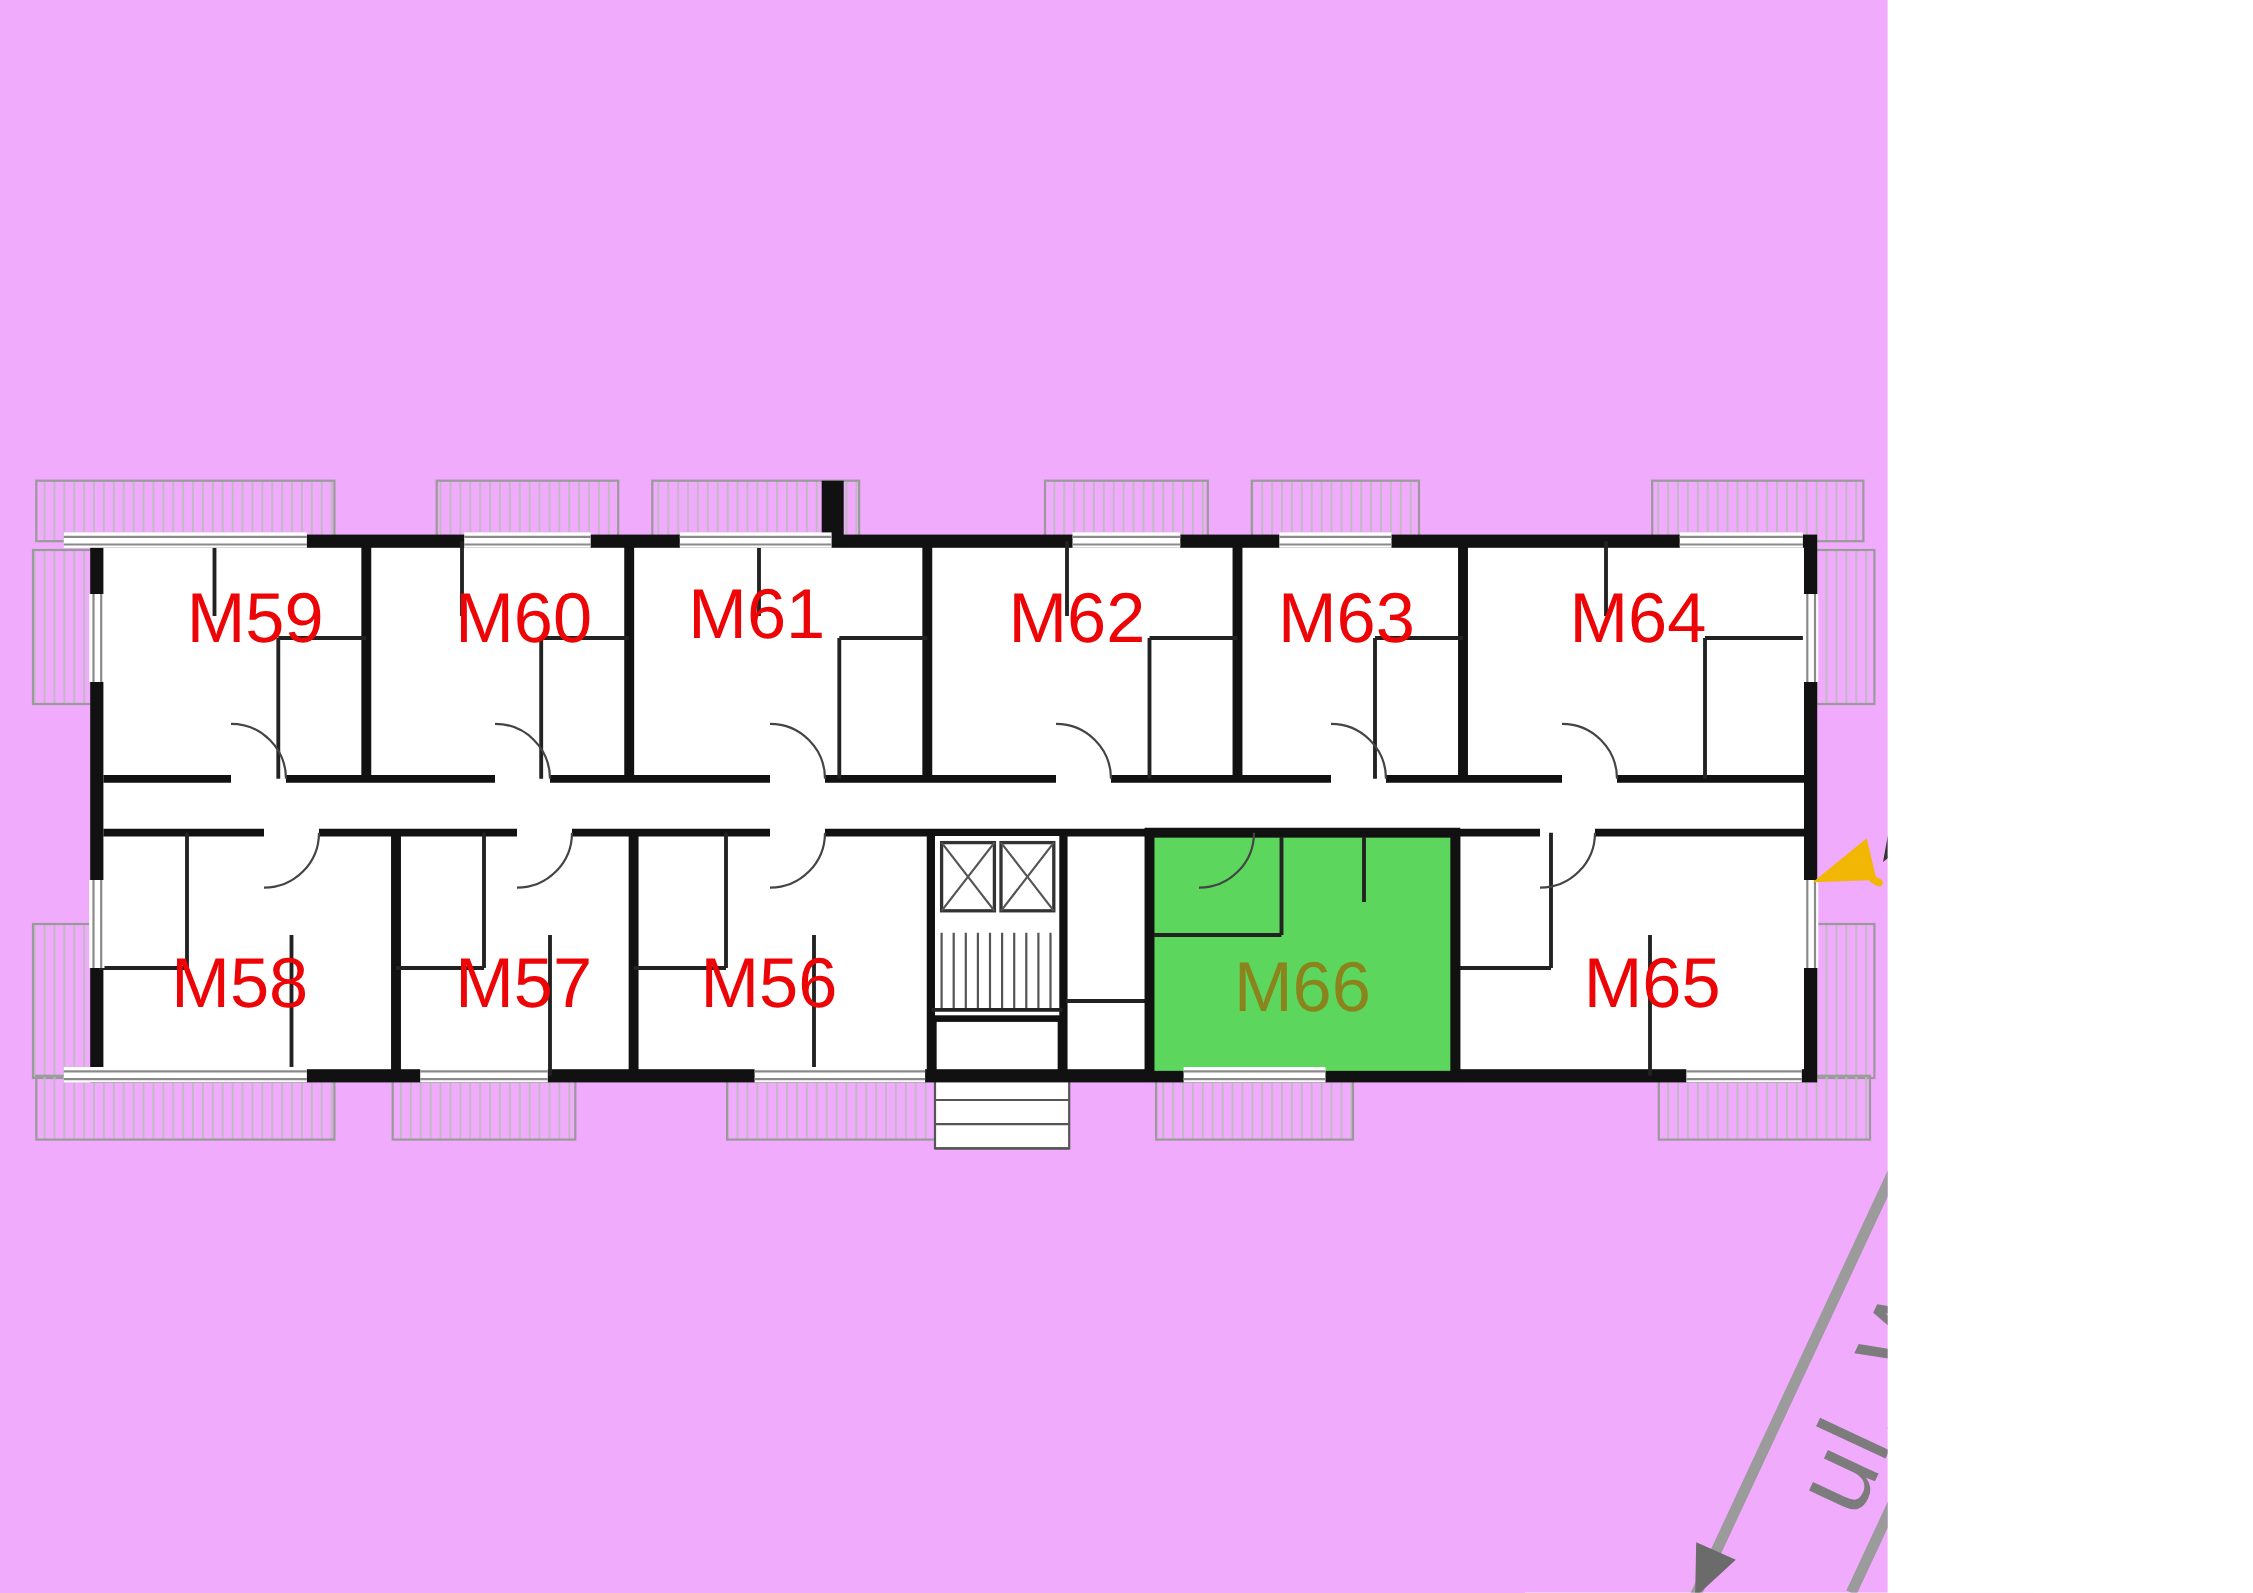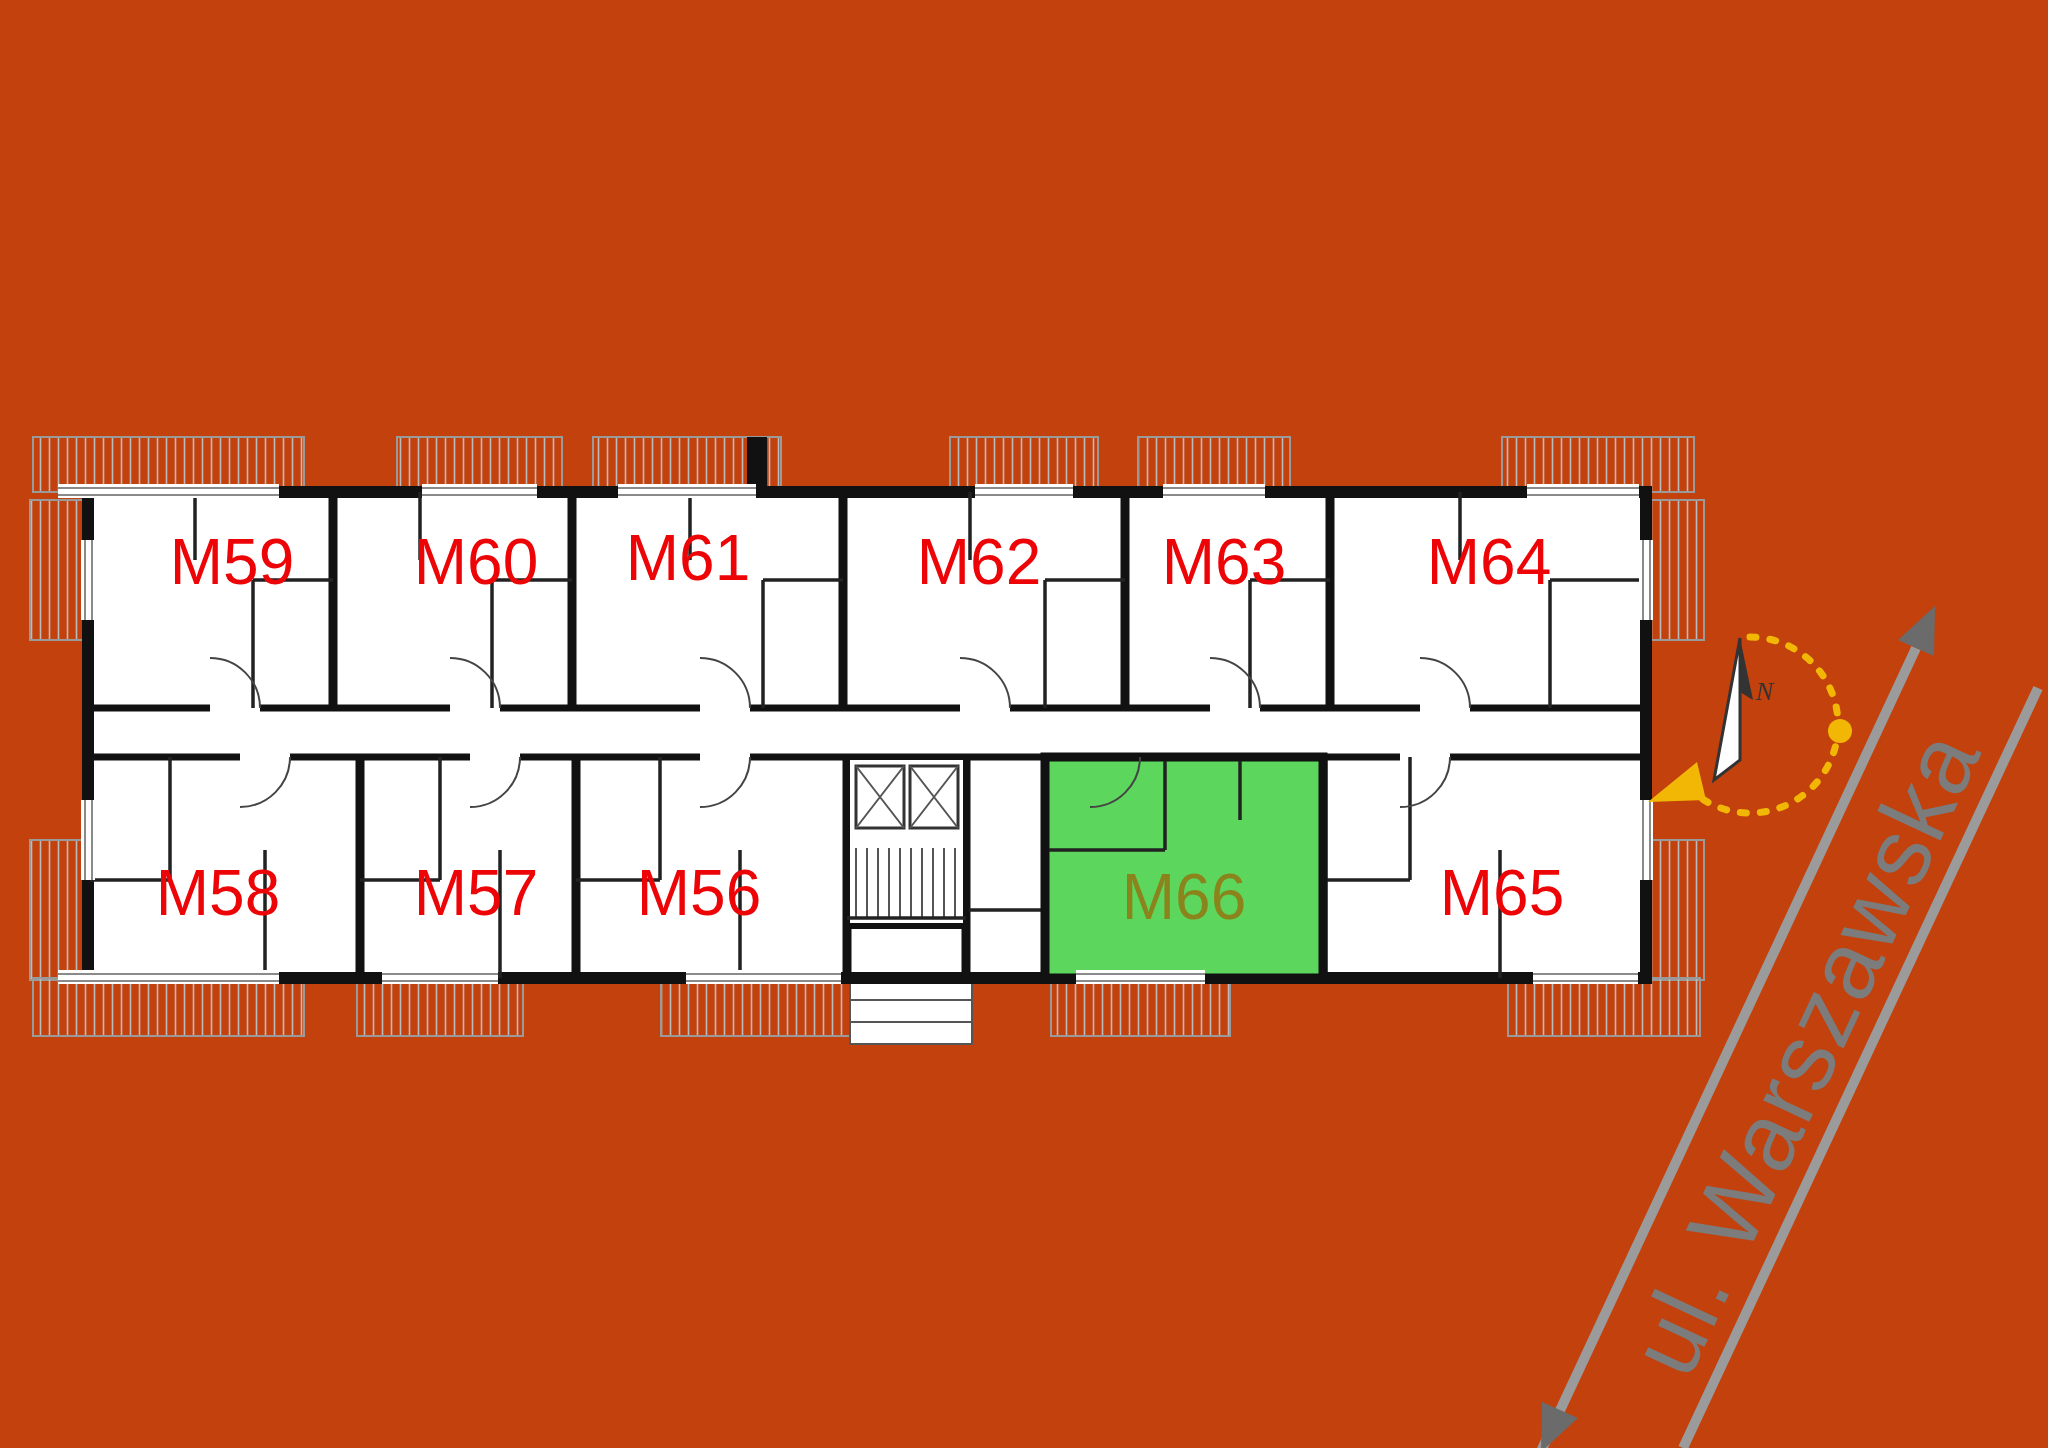--- a/index.html
+++ b/index.html
@@ -1,16 +1,16 @@
 <!DOCTYPE html>
 <html><head>
 <meta charset="utf-8">
 <style>
   html,body{margin:0;padding:0;background:#fff;}
-  .canvas{position:relative;width:2048px;height:1448px;background:#c2410c;overflow:hidden;
+  .canvas{position:relative;width:1716px;height:1448px;background:#f0abfc;overflow:hidden;
           font-family:"Liberation Sans",sans-serif;}
   svg{position:absolute;inset:0;}
   .w9{stroke:#111;stroke-width:9;fill:none;}
   .w7{stroke:#111;stroke-width:7;fill:none;}
   .w3{stroke:#222;stroke-width:3.5;fill:none;}
   .arc{stroke:#444;stroke-width:2;fill:none;}
   .balc{fill:url(#hatchV);stroke:#9a9a9a;stroke-width:2;}
   .winrect{fill:#ffffff;stroke:none;}
   .winline{stroke:#8a8a8a;stroke-width:2;fill:none;}
   .stair{stroke:#555;stroke-width:2;fill:none;}

